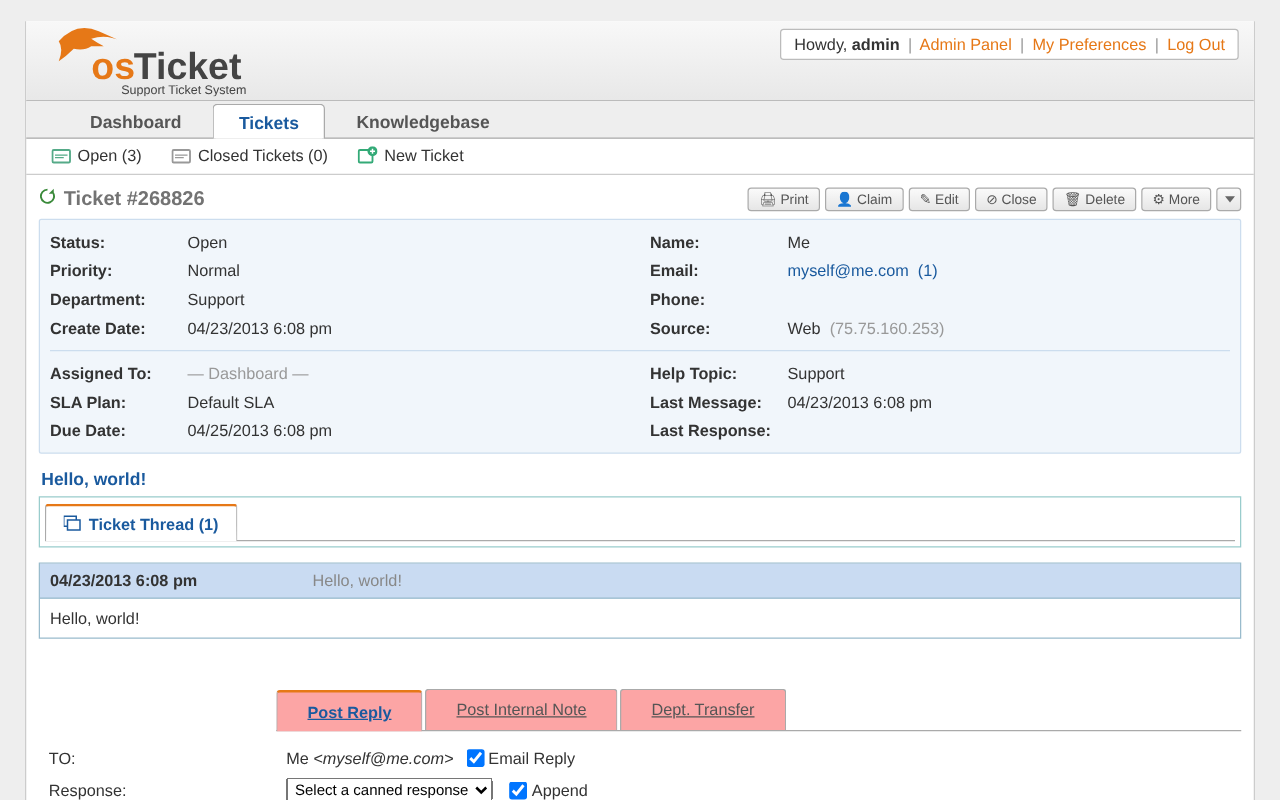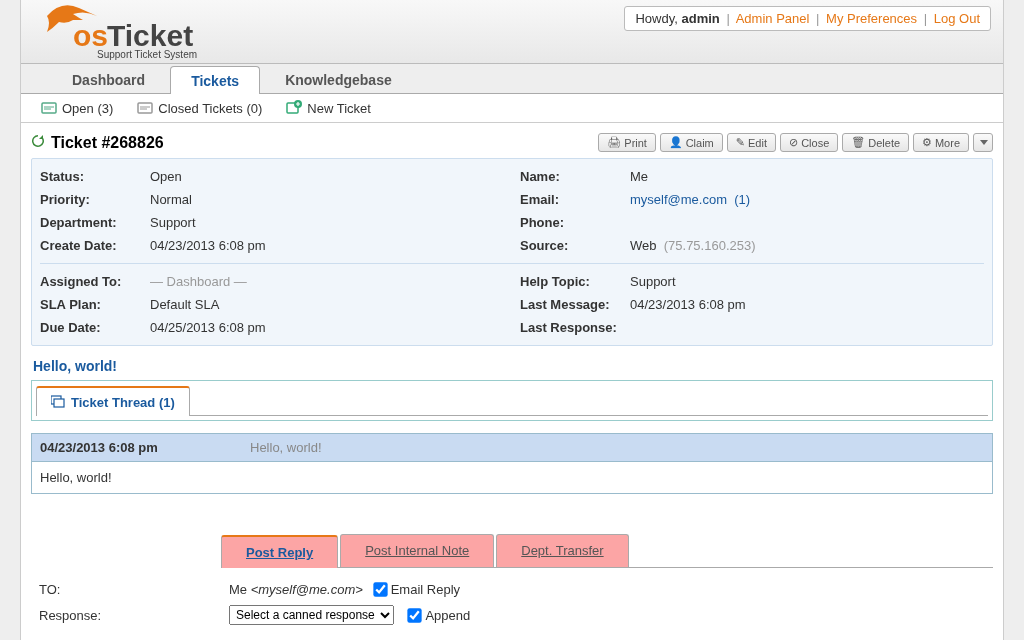--- a/index.html
+++ b/index.html
@@ -1,33 +1,33 @@
 <!DOCTYPE html>
 <html><head>
 <meta charset="utf-8">
 <style>
 * { box-sizing: border-box; margin: 0; padding: 0; }
 body { font-family: "Helvetica Neue", Arial, sans-serif; font-size: 13px; background: #eee; color: #333; }
 .page { margin: 0 auto; background: #fff; border: 1px solid #ccc; border-top: none; width: 984px; }
-.topbar { background: linear-gradient(#f8f8f8,#e8e8e8); border-bottom: 1px solid #bbb; height: 64px; position: relative; }
+.topbar { background: linear-gradient(#f8f8f8,#e8e8e8); border-bottom: 1px solid #bbb; height: 64px; position: relative; margin-top: 17px; }
 .logo { position: absolute; left: 16px; top: 2px; }
 .logo svg { height: 58px; }
 .user-box { position: absolute; right: 12px; top: 6px; background: #fff; border: 1px solid #bbb; border-radius: 3px; padding: 4px 10px; font-size: 13px; }
 .user-box a { color: #e67817; text-decoration: none; }
 .user-box .sep { color: #999; margin: 0 3px; }
 .user-box b { font-weight: bold; }
 .nav-tabs { display: flex; align-items: flex-end; padding: 0 30px; border-bottom: 1px solid #aaa; background: #eee; height: 30px; position: relative; margin-top: 0; text-align: right; }
 .nav-tab { padding: 6px 20px 5px; color: #555; font-weight: bold; font-size: 14px; cursor: pointer; border: 1px solid transparent; border-bottom: none; border-radius: 4px 4px 0 0; margin-right: 4px; }
 .nav-tab.active { background: #fff; border-color: #aaa; color: #1a5a9e; position: relative; top: 1px; }
 .sub-nav { display: flex; align-items: center; padding: 6px 20px; border-bottom: 1px solid #ccc; gap: 24px; }
-.sub-nav-item { display: flex; align-items: center; gap: 5px; color: #333; cursor: pointer; font-size: 13px; }
+.sub-nav-item { display: flex; gap: 5px; color: #333; cursor: pointer; font-size: 13px; }
 .sub-nav-item span.ico { width: 16px; height: 16px; display: inline-flex; align-items: center; justify-content: center; }
 .content { padding: 6px 10px 20px; }
 .title-row { display: flex; align-items: center; justify-content: space-between; margin: 4px 0 6px; }
-.title-row h2 { color: #000000; font-size: 16px; font-weight: bold; display: flex; align-items: center; gap: 6px; }
+.title-row h2 { color: #737373; font-size: 16px; font-weight: bold; display: flex; align-items: center; gap: 6px; }
 .btn-group { display: flex; gap: 4px; }
 .btn { background: linear-gradient(#fafafa,#e6e6e6); border: 1px solid #aaa; border-radius: 3px; padding: 2px 8px; font-size: 11px; color: #555; cursor: pointer; display: flex; align-items: center; gap: 3px; }
 .btn .caret { width: 0; height: 0; border-left: 4px solid transparent; border-right: 4px solid transparent; border-top: 5px solid #666; display: inline-block; margin-left: 2px; }
 .info-table { width: 100%; background: #f1f6fb; border: 1px solid #cde; border-radius: 2px; padding: 6px 0; }
 .info-row { display: flex; }
 .info-col { flex: 1; padding: 0 8px; }
 .info-cell { display: flex; padding: 4px 0; font-size: 13px; }
 .info-cell .lbl { width: 110px; font-weight: bold; }
 .info-cell .val { color: #333; }
 .info-cell .muted { color: #999; }

